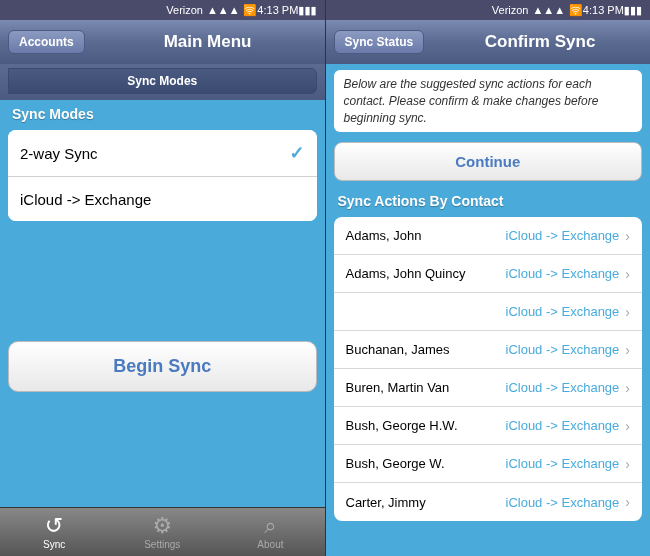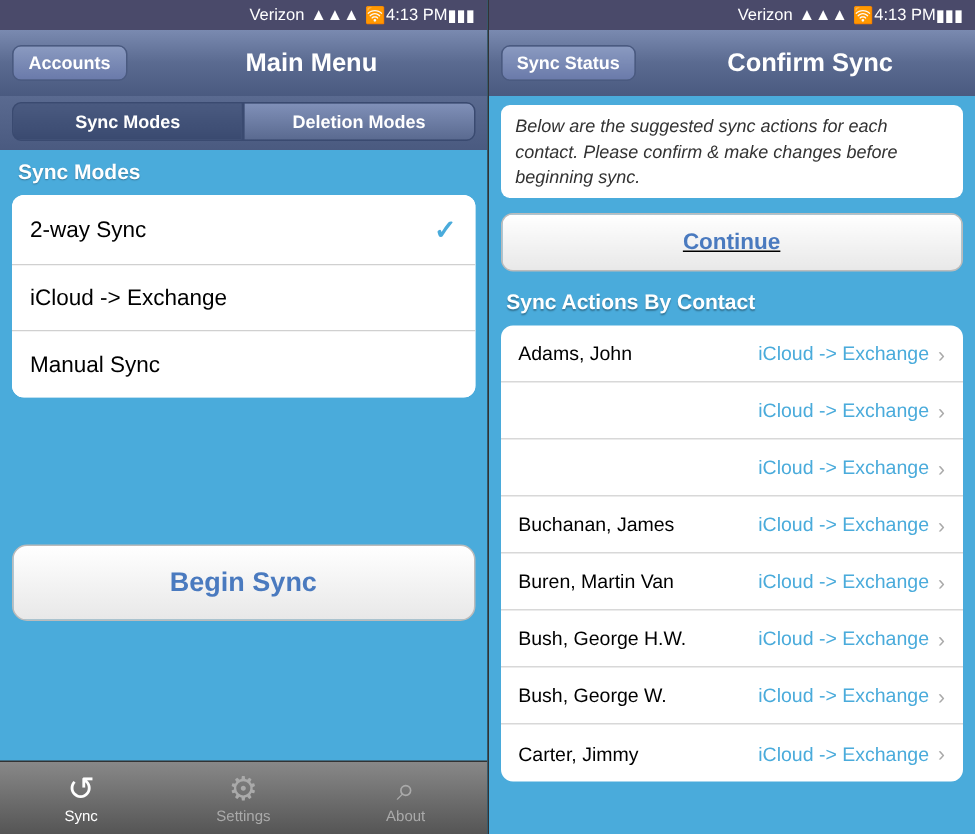--- a/index.html
+++ b/index.html
@@ -169,21 +169,20 @@
       padding: 6px 10px;
       font-size: 12px;
       color: #333;
       font-style: italic;
       line-height: 1.4;
     }
     .action-row {
       display: flex;
       gap: 8px;
       padding: 6px 8px;
-      text-decoration: underline;
     }
     .action-btn {
       flex: 1;
       border-radius: 8px;
       border: 1px solid #bbb;
       padding: 10px 0;
       text-align: center;
       font-size: 15px;
       font-weight: bold;
     }
@@ -234,35 +233,31 @@
     </div>
   </div>
 
   <div class="nav-bar">
     <div class="nav-btn">Accounts</div>
     <div class="nav-bar-title">Main Menu</div>
   </div>
 
   <div class="segment-bar">
     <div class="segment-btn active">Sync Modes</div>
-    <div class="segment-btn">Deletion Modes</div>
   </div>
 
   <div class="section-header">Sync Modes</div>
 
   <div class="list-group">
     <div class="list-item">
       <span>2-way Sync</span>
       <span class="checkmark">✓</span>
     </div>
     <div class="list-item">
       <span>iCloud -&gt; Exchange</span>
-    </div>
-    <div class="list-item">
-      <span>Manual Sync</span>
     </div>
   </div>
 
   <div class="begin-sync-wrap">
     <div class="begin-sync-btn">Begin Sync</div>
   </div>
 
   <div class="tab-bar">
     <div class="tab-item active">
       <span class="tab-icon">↺</span>
@@ -306,20 +301,21 @@
 
   <div class="section-header">Sync Actions By Contact</div>
 
   <div class="contact-list">
     <div class="contact-item">
       <span class="contact-name">Adams, John</span>
       <span class="contact-action">iCloud -&gt; Exchange</span>
       <span class="contact-chevron">›</span>
     </div>
     <div class="contact-item">
+      <span class="contact-name">Adams, John Quincy</span>
       <span class="contact-action">iCloud -&gt; Exchange</span>
       <span class="contact-chevron">›</span>
     </div>
     <div class="contact-item">
       <span class="contact-action">iCloud -&gt; Exchange</span>
       <span class="contact-chevron">›</span>
     </div>
     <div class="contact-item">
       <span class="contact-name">Buchanan, James</span>
       <span class="contact-action">iCloud -&gt; Exchange</span>

